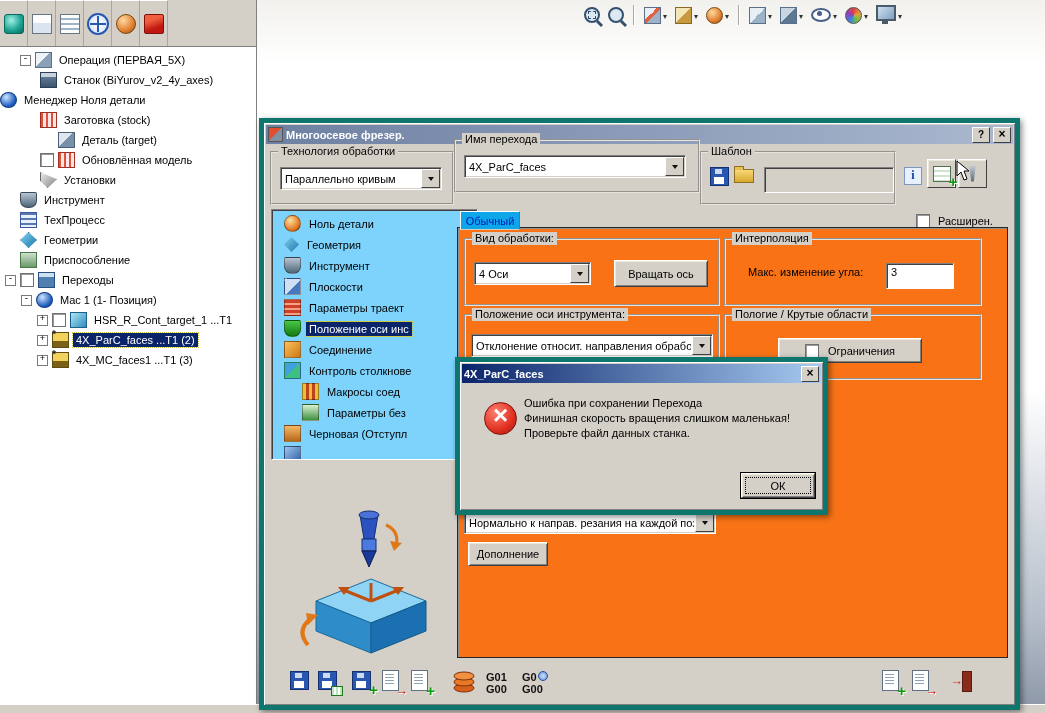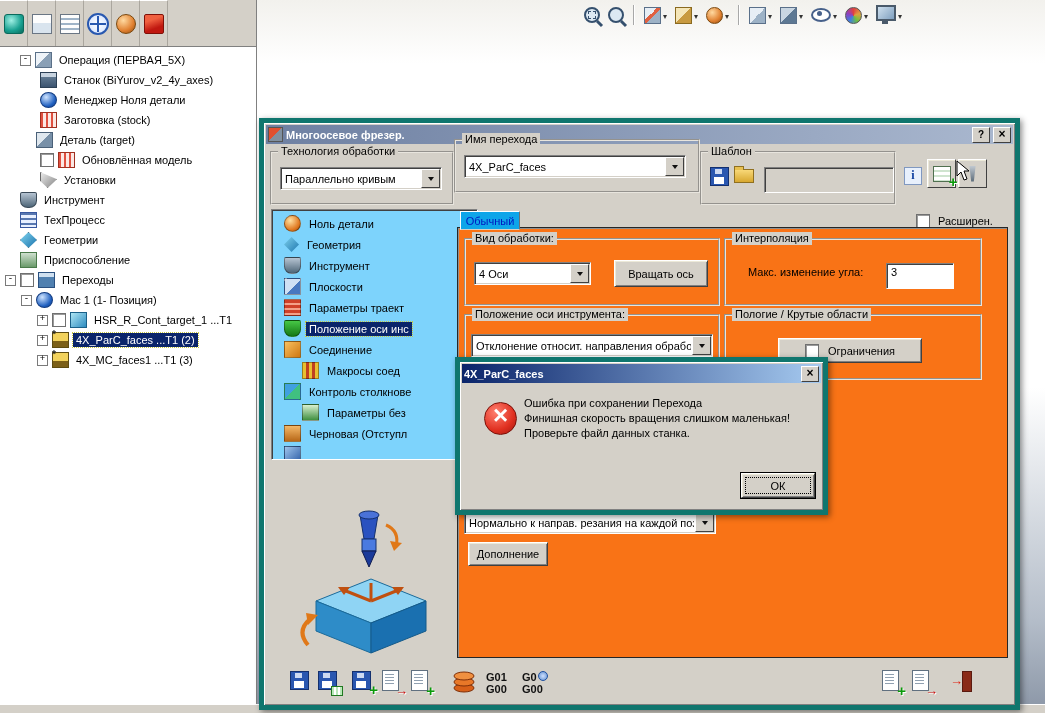--- a/index.html
+++ b/index.html
@@ -247,29 +247,29 @@
     <div id="tree">
       <div class="trow" style="padding-left:20px">
         <span class="exp m"></span>
         <span class="ti i-cube"></span>
         <span class="tlabel">Операция (ПЕРВАЯ_5X)</span>
       </div>
       <div class="trow" style="padding-left:40px">
         <span class="ti i-machine"></span>
         <span class="tlabel">Станок (BiYurov_v2_4y_axes)</span>
       </div>
-      <div class="trow" style="padding-left:40px">
+      <div class="trow" style="">
         <span class="ti i-sphereB"></span>
         <span class="tlabel">Менеджер Ноля детали</span>
       </div>
       <div class="trow" style="padding-left:40px">
         <span class="ti i-stock"></span>
         <span class="tlabel">Заготовка (stock)</span>
       </div>
-      <div class="trow" style="padding-left:36px">
+      <div class="trow" style="padding-left:58px">
         <span class="ti i-target"></span>
         <span class="tlabel">Деталь (target)</span>
       </div>
       <div class="trow" style="padding-left:40px">
         <span class="cbx"></span>
         <span class="ti i-stock"></span>
         <span class="tlabel">Обновлённая модель</span>
       </div>
       <div class="trow" style="padding-left:40px">
         <span class="ti i-setup"></span>
@@ -394,27 +394,27 @@
           <span class="slabel">Параметры траект</span>
         </div>
       <div class="srow sel">
           <span class="si s-axis"></span>
           <span class="slabel">Положение оси инс</span>
         </div>
       <div class="srow">
           <span class="si s-link"></span>
           <span class="slabel">Соединение</span>
         </div>
+      <div class="srow">
+          <span class="si s-coll"></span>
+          <span class="slabel">Контроль столкнове</span>
+        </div>
       <div class="srow ind">
           <span class="si s-macro"></span>
           <span class="slabel">Макросы соед</span>
-        </div>
-      <div class="srow">
-          <span class="si s-coll"></span>
-          <span class="slabel">Контроль столкнове</span>
         </div>
       <div class="srow ind">
           <span class="si s-safe"></span>
           <span class="slabel">Параметры без</span>
         </div>
       <div class="srow">
           <span class="si s-rough"></span>
           <span class="slabel">Черновая (Отступл</span>
         </div>
       <div class="srow">

